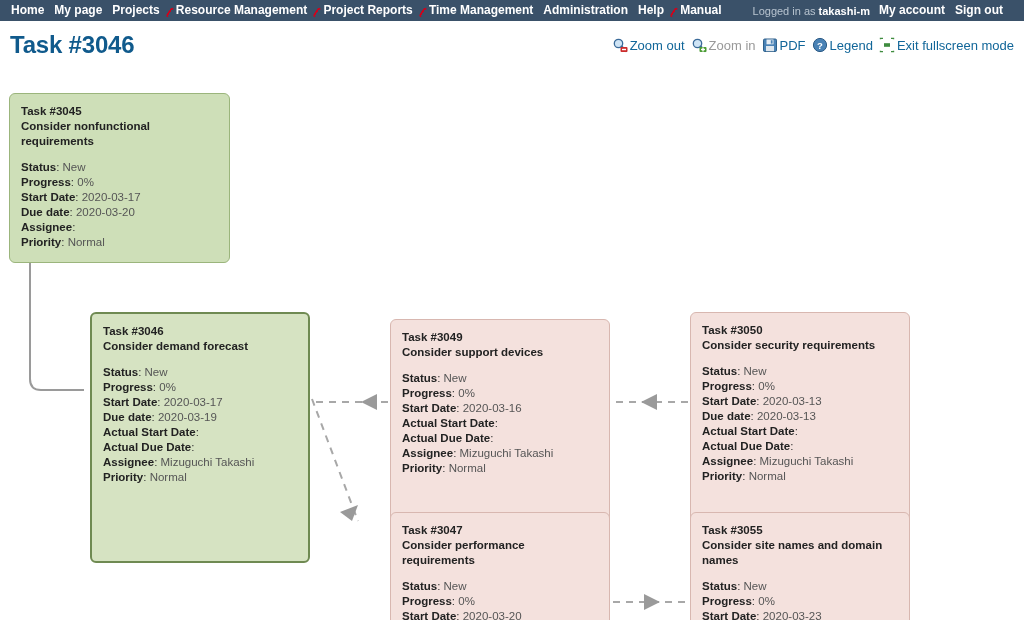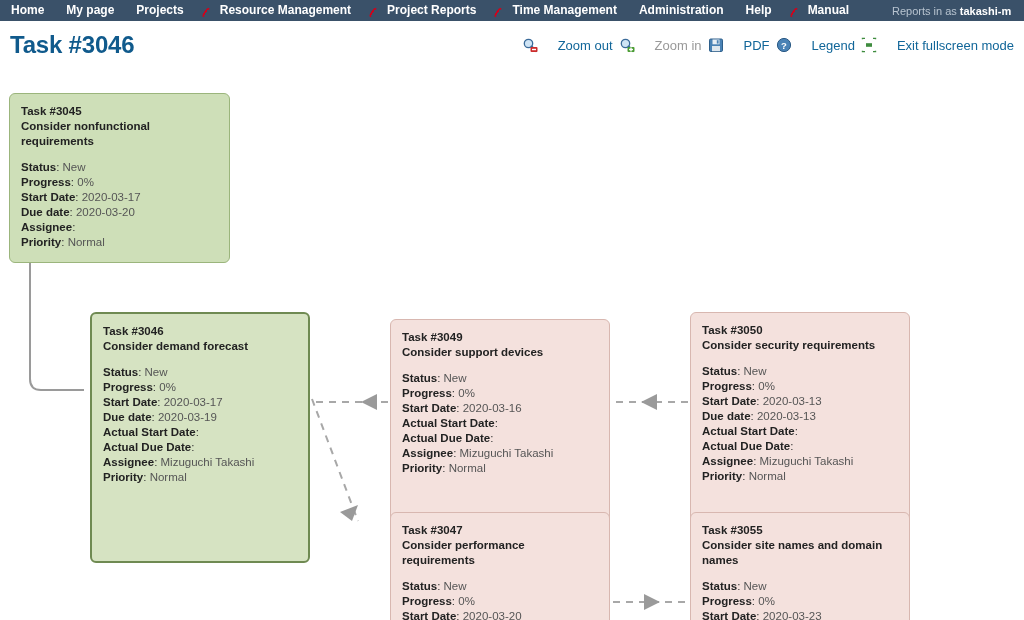--- a/index.html
+++ b/index.html
@@ -24,21 +24,20 @@
     height: 21px;
     background: #3a5169;
     color: #ffffff;
     font-size: 12px;
     font-weight: bold;
     display: flex;
     align-items: center;
     box-sizing: border-box;
     padding-left: 6px;
     white-space: nowrap;
-    gap: 12px;
   }
   #top-menu a {
     color: #ffffff;
     text-decoration: none;
     padding: 0 5px;
     line-height: 21px;
     display: inline-block;
   }
   #top-menu .loggedas {
     color: #b8c4d0;
@@ -92,21 +91,21 @@
     white-space: nowrap;
     display: flex;
     align-items: center;
   }
   #contextual .tool {
     color: #169;
     text-decoration: none;
     margin-left: 6px;
     display: inline-flex;
     align-items: center;
-    gap: 20px;
+    gap: 2px;
   }
   #contextual .tool.disabled { color: #999999; }
   #contextual .tool:first-child { margin-left: 0; }
 
   
   .ic { width: 16px; height: 16px; display: inline-block; flex: 0 0 16px; }
 
   
   #gantt-canvas {
     position: absolute;
@@ -161,21 +160,21 @@
   <a href="#">Resource Management</a>
   <span class="menu-spin-icon"></span>
   <a href="#">Project Reports</a>
   <span class="menu-spin-icon"></span>
   <a href="#">Time Management</a>
   <a href="#">Administration</a>
   <a href="#">Help</a>
   <span class="menu-spin-icon"></span>
   <a href="#">Manual</a>
 
-  <span class="loggedas"><span>Reports in as</span> <b>takashi-m</b></span>
+  <span class="loggedas"><span>Logged in as</span> <b>takashi-m</b></span>
 
   <span class="nav-right">
     <a href="#">My account</a>
     <a href="#">Sign out</a>
   </span>
 </div>
 
 <div id="header-area">
   <div id="page-title">Task #3046</div>
 

